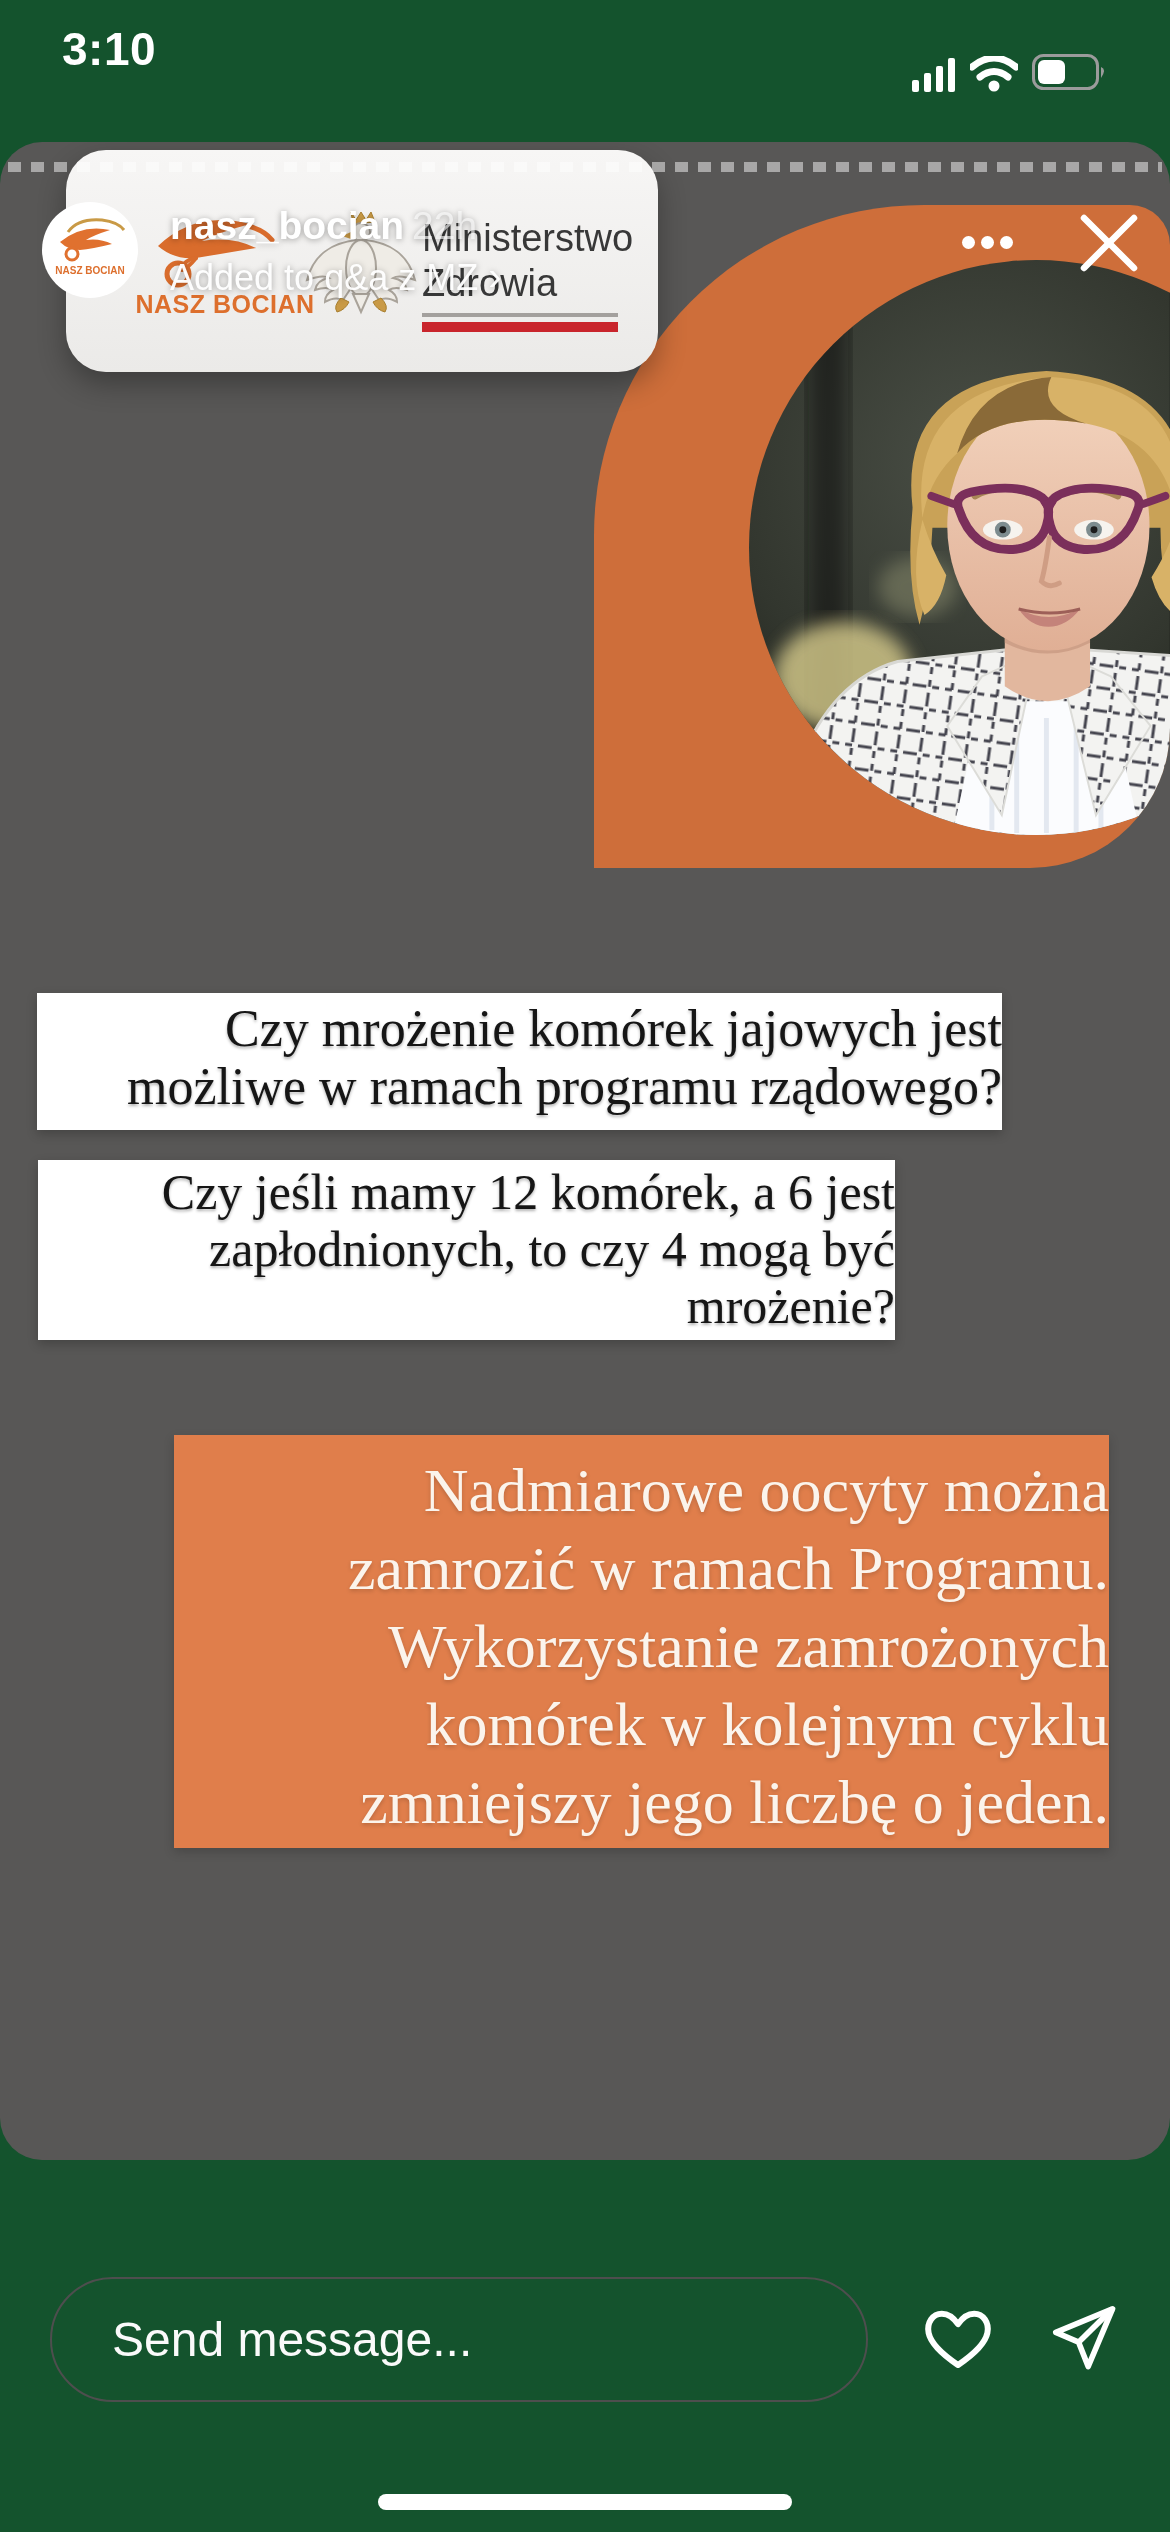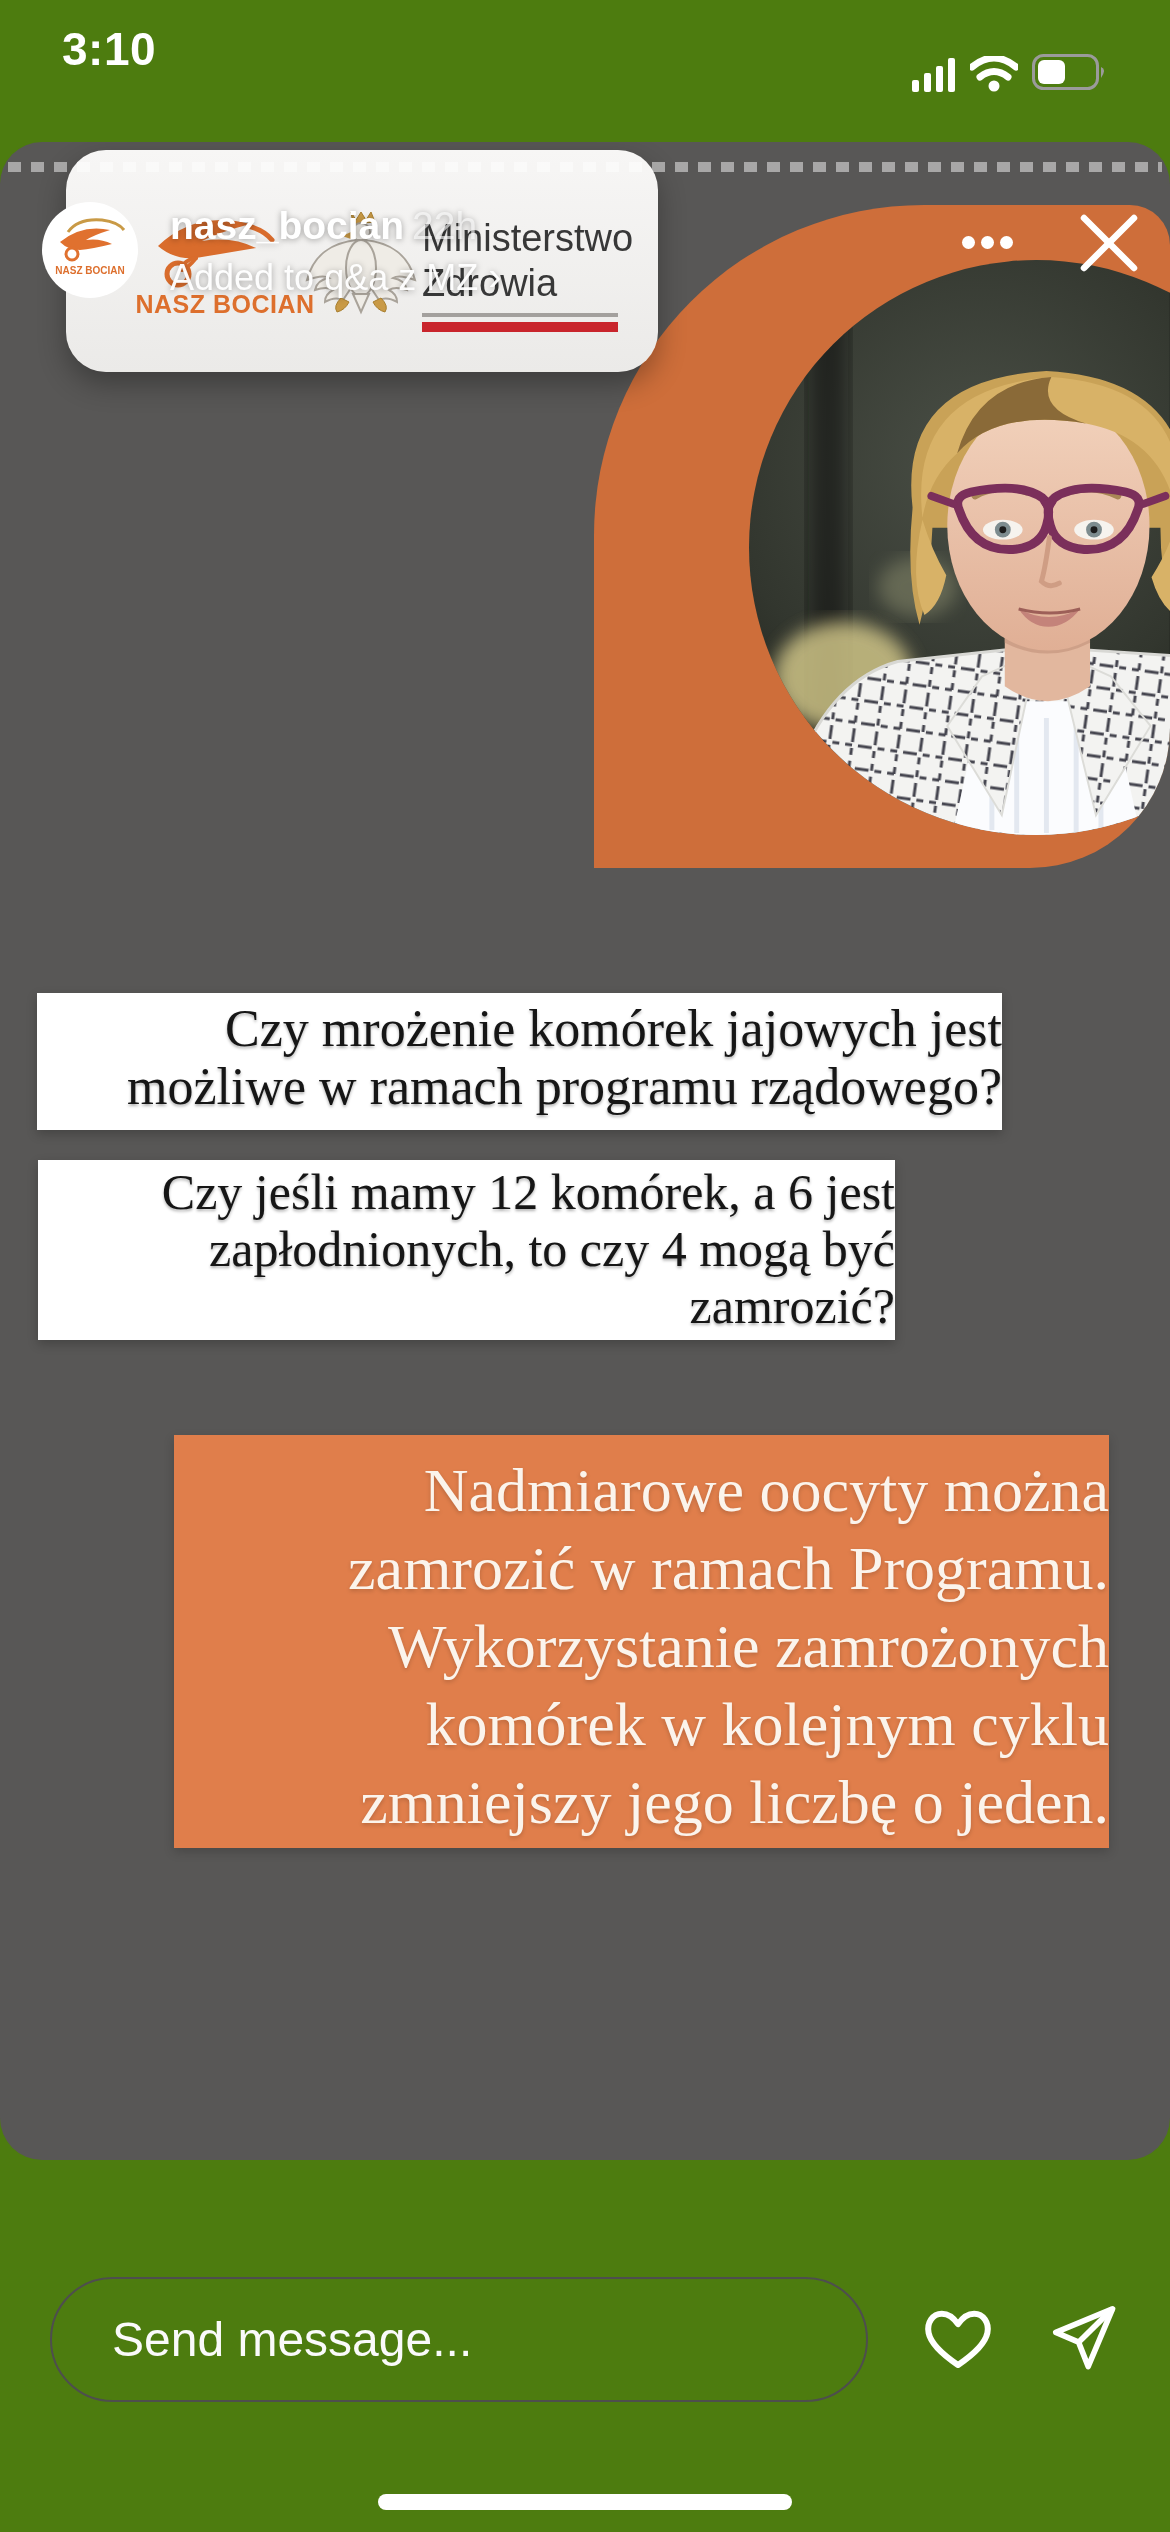--- a/index.html
+++ b/index.html
@@ -1,16 +1,16 @@
 <!DOCTYPE html>
 <html><head>
 <meta charset="utf-8">
 <style>
   html,body{margin:0;padding:0;background:#000;}
-  .phone{position:relative;width:1170px;height:2532px;background:#4d7c0f;overflow:hidden;
+  .phone{position:relative;width:1170px;height:2532px;background:#14532d;overflow:hidden;
          font-family:"Liberation Sans",sans-serif;}
 
   
   .time{position:absolute;left:62px;top:22px;color:#fff;font-size:46px;font-weight:700;letter-spacing:.5px;}
   .statusicons{position:absolute;left:912px;top:52px;width:210px;height:44px;display:flex;align-items:flex-end;gap:14px;}
 
   
   .story{position:absolute;left:0;top:142px;width:1170px;height:2018px;background:#585756;
          border-radius:42px;overflow:hidden;}
 
@@ -232,21 +232,21 @@
       </div>
     </div>
 
     <div class="qbox q1">
       <div class="ln">Czy mrożenie komórek jajowych jest</div>
       <div class="ln">możliwe w ramach programu rządowego?</div>
     </div>
     <div class="qbox q2">
       <div class="ln">Czy jeśli mamy 12 komórek, a 6 jest</div>
       <div class="ln">zapłodnionych, to czy 4 mogą być</div>
-      <div class="ln">zamrozić?</div>
+      <div class="ln">mrożenie?</div>
     </div>
 
     <div class="answer">
       <div class="ln">Nadmiarowe oocyty można</div>
       <div class="ln">zamrozić w ramach Programu.</div>
       <div class="ln">Wykorzystanie zamrożonych</div>
       <div class="ln">komórek w kolejnym cyklu</div>
       <div class="ln">zmniejszy jego liczbę o jeden.</div>
     </div>
   </div>

